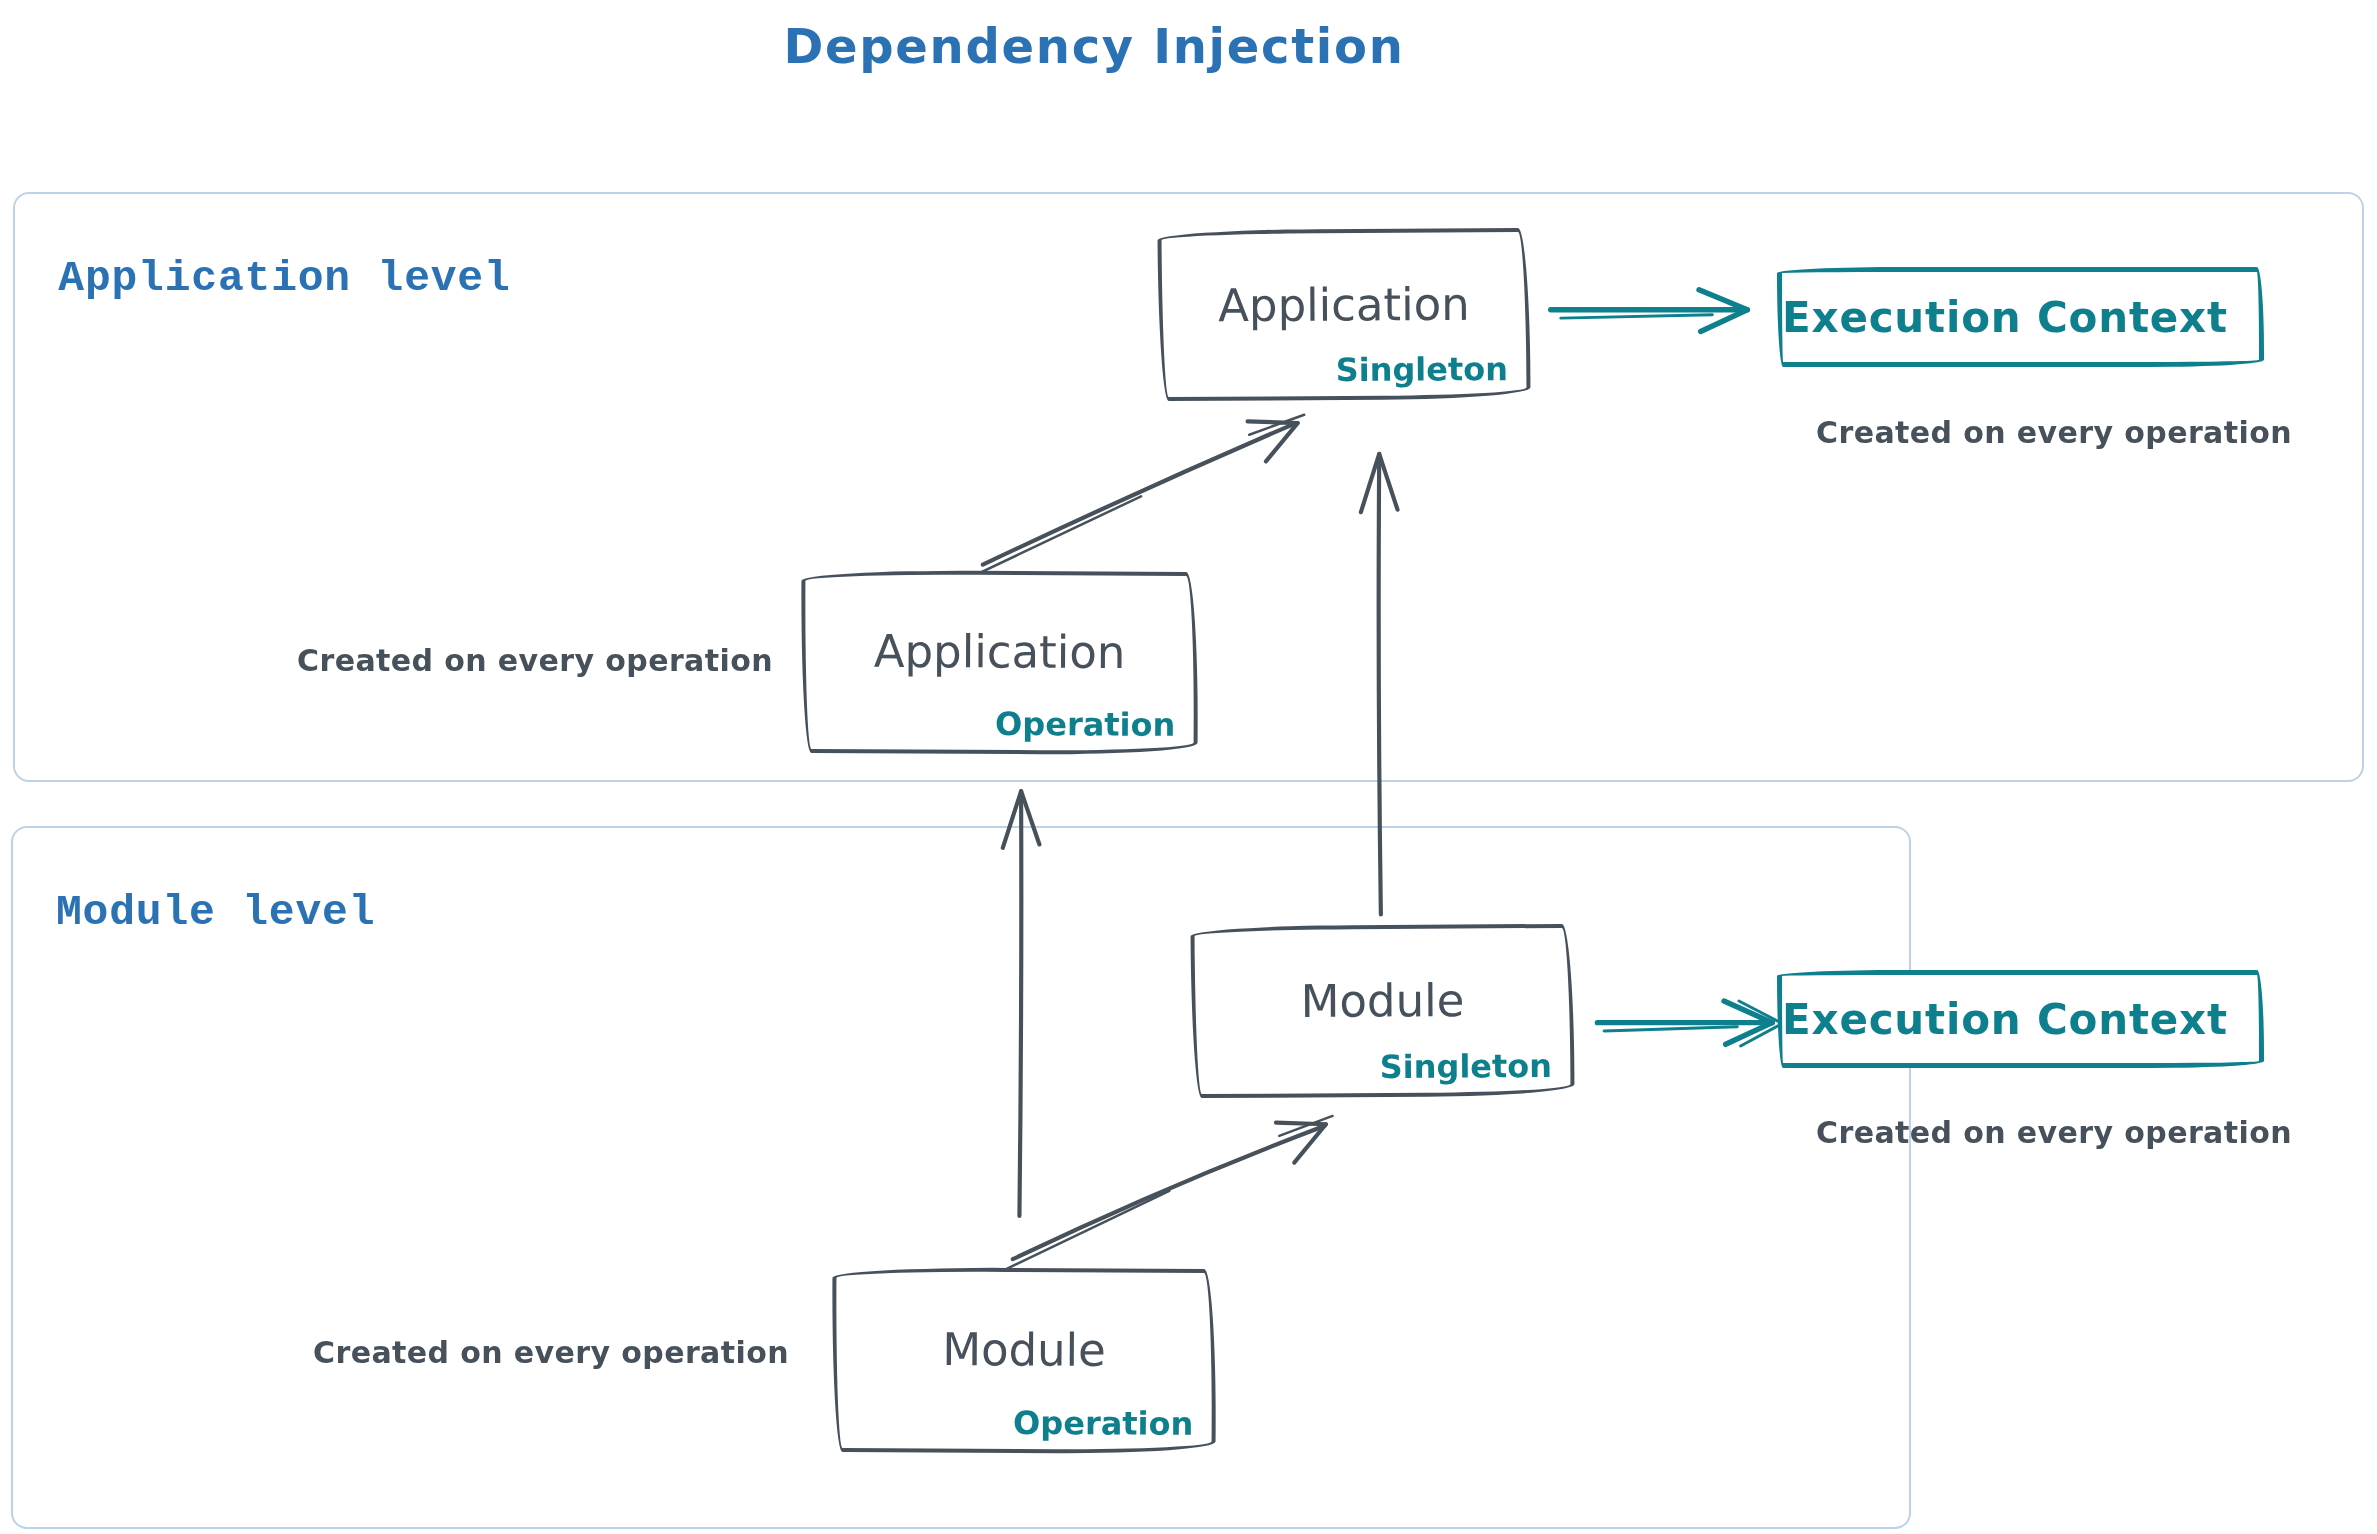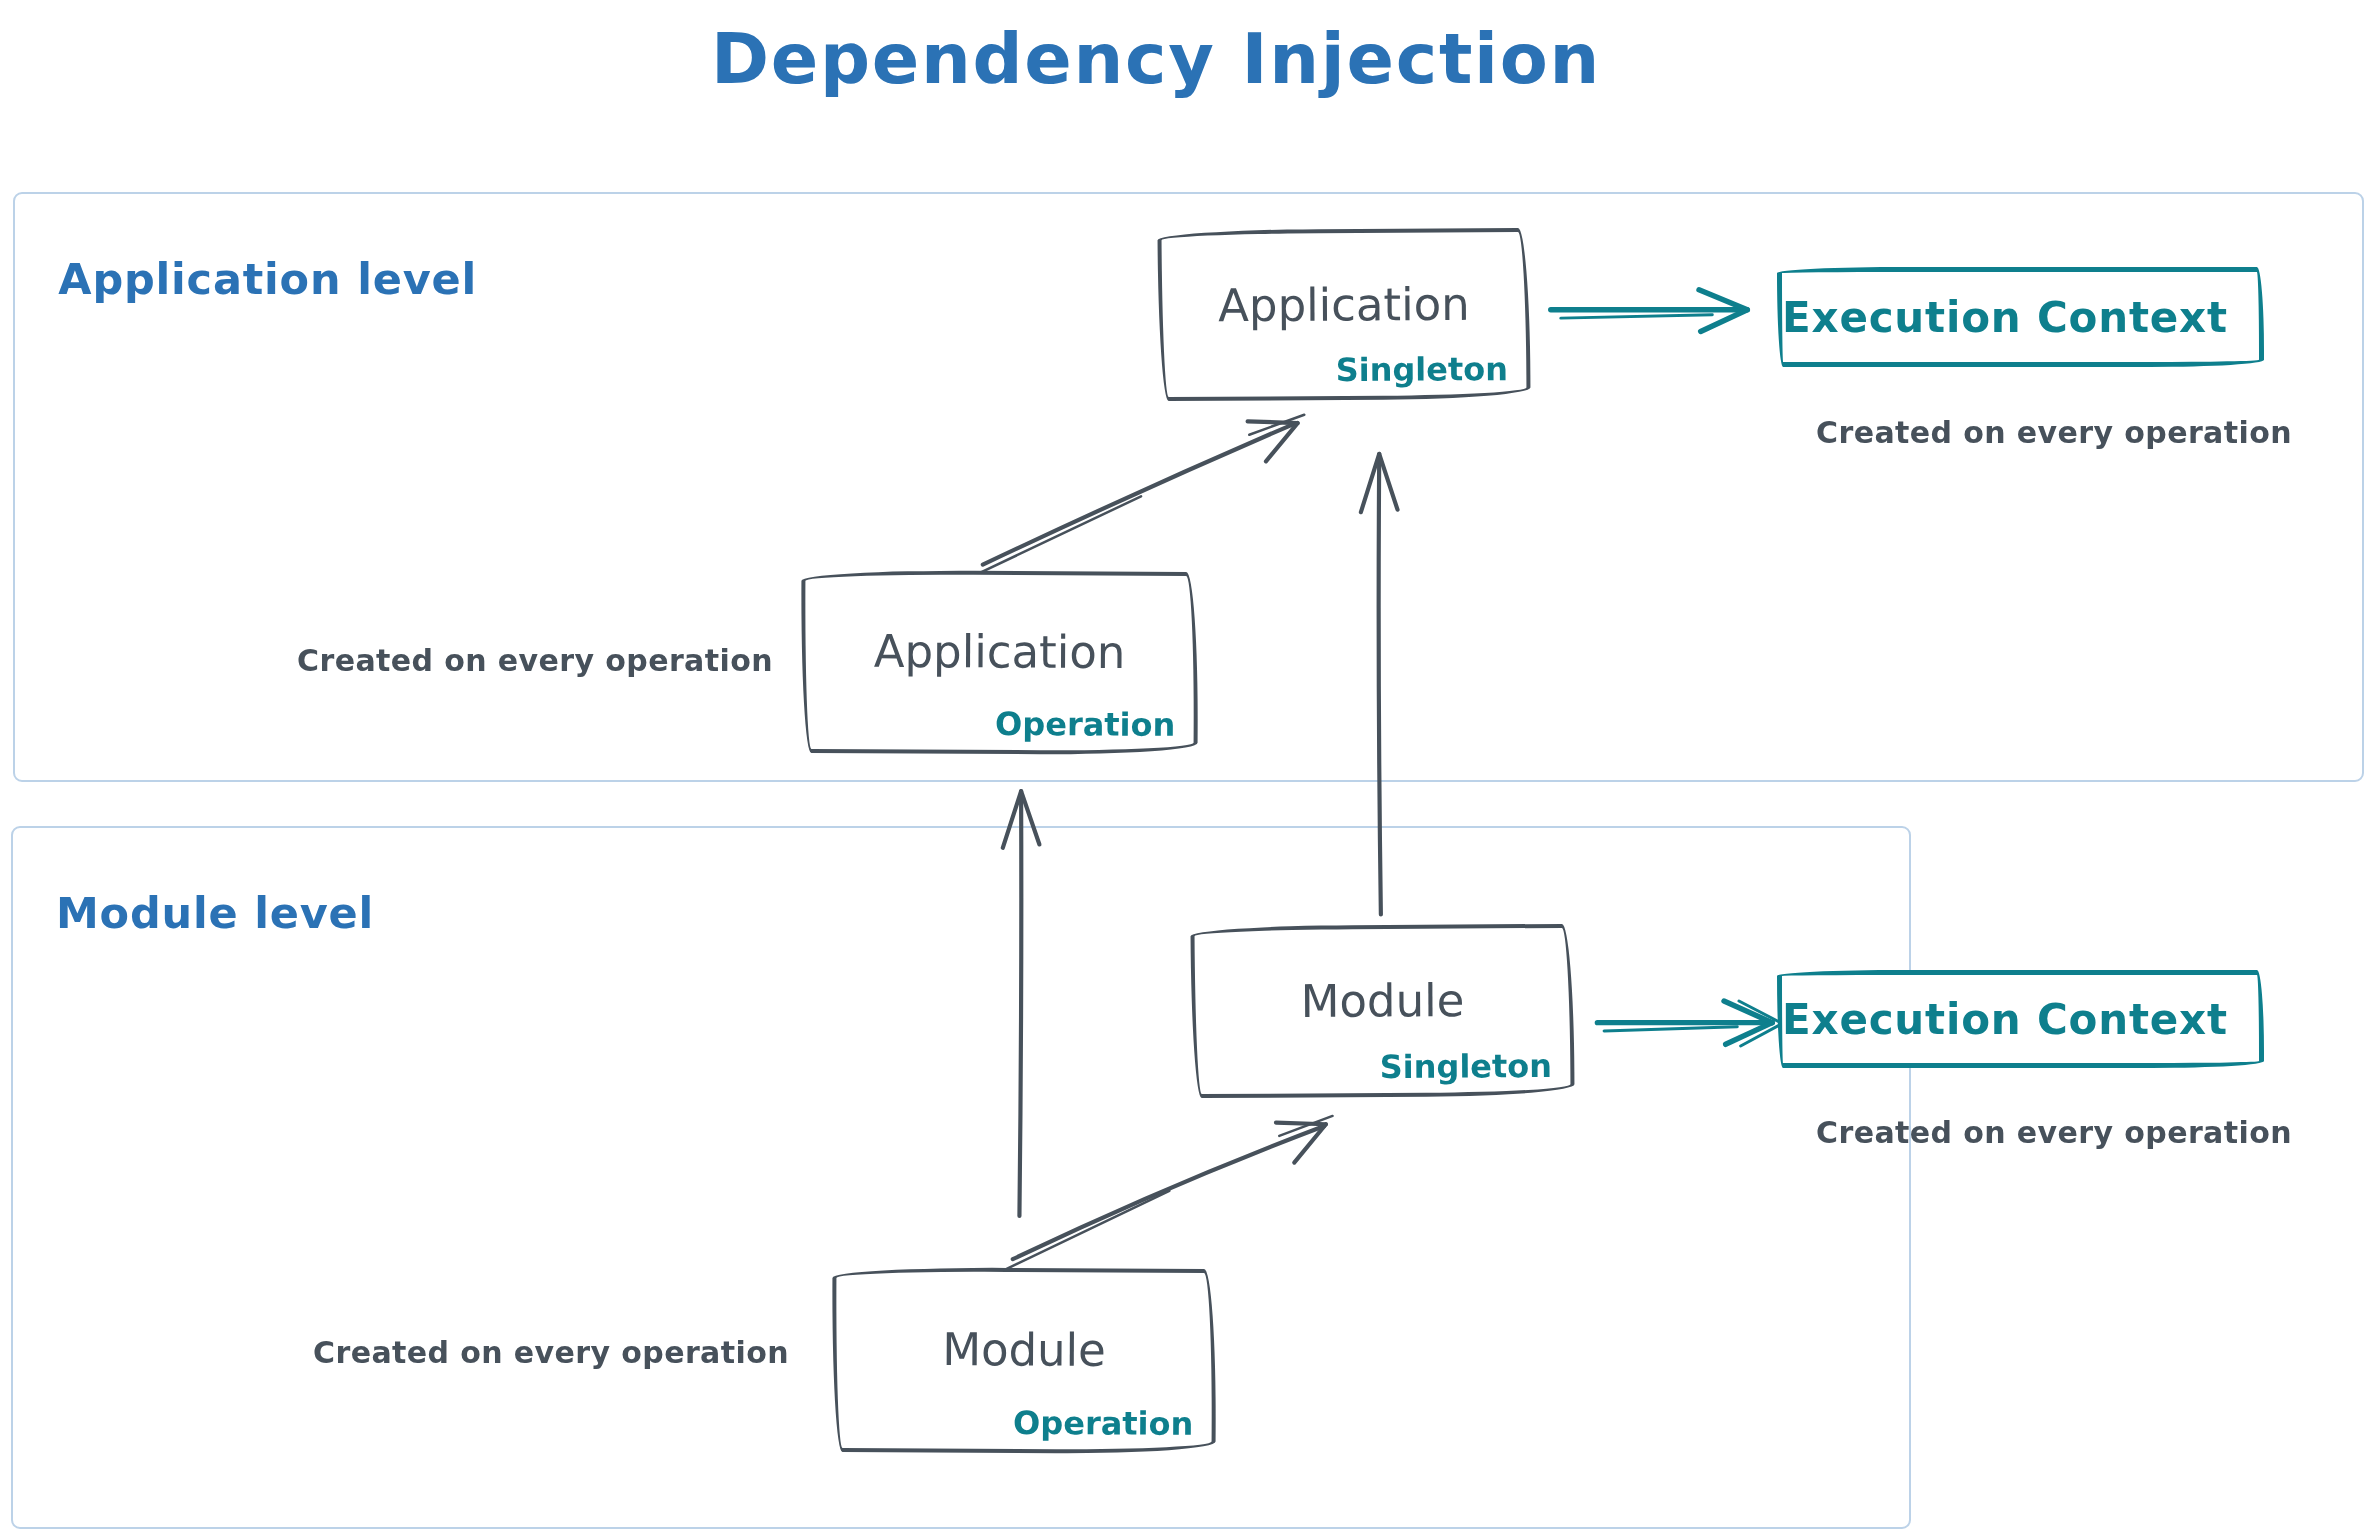--- a/index.html
+++ b/index.html
@@ -13,35 +13,36 @@
   html,body{margin:0;padding:0;background:var(--bg);}
   .canvas{
     position:relative;
     width:2377px;height:1534px;
     background:var(--bg);
     overflow:hidden;
     font-family:"DejaVu Sans","Liberation Sans",sans-serif;
   }
   
   .title{
-    position:absolute;left:1156px;top:18.3px;transform:translateX(-50%);
-    font-size:70px;font-weight:700;letter-spacing:1.7px;color:var(--blue);
+    position:absolute;left:1094px;top:18.3px;transform:translateX(-50%);
+    font-size:48px;font-weight:700;letter-spacing:1.7px;color:var(--blue);
     white-space:nowrap;
   }
   .subtitle{
     position:absolute;left:1108px;top:110px;transform:translateX(-50%);
     font-size:28px;font-weight:600;color:var(--ink);
     white-space:nowrap;letter-spacing:0.8px;
   }
   
   .panel{
     position:absolute;
     border:2.5px solid var(--panel);
-    border-radius:9px;
+    border-radius:16px;
     background:transparent;
+    font-family:Liberation Mono, monospace;
   }
   .panel-app{left:13.3px;top:192px;width:2351px;height:590px;}
   .panel-module{left:11px;top:826px;width:1900px;height:703px;}
   .panel-label{
     position:absolute;left:43px;
     font-size:43px;font-weight:600;color:var(--blue);
     white-space:nowrap;letter-spacing:0.8px;
   }
   .panel-app .panel-label{top:60px;}
   .panel-module .panel-label{top:60px;}

